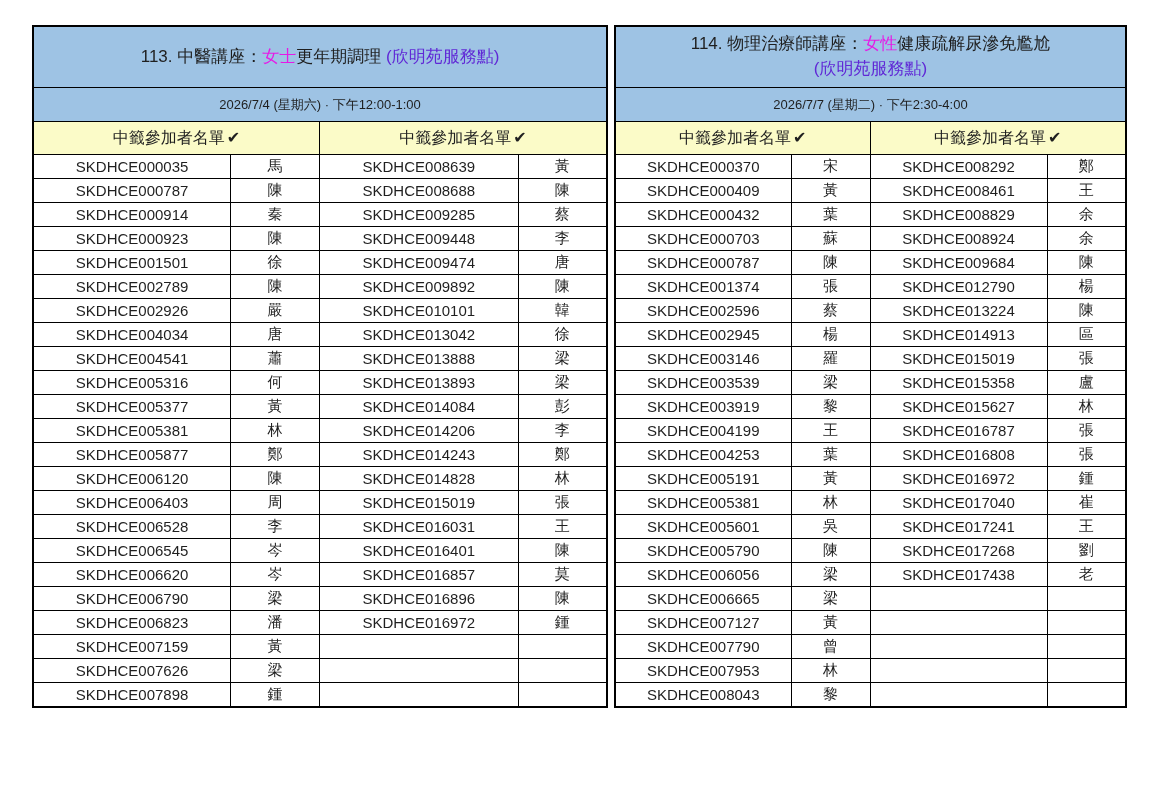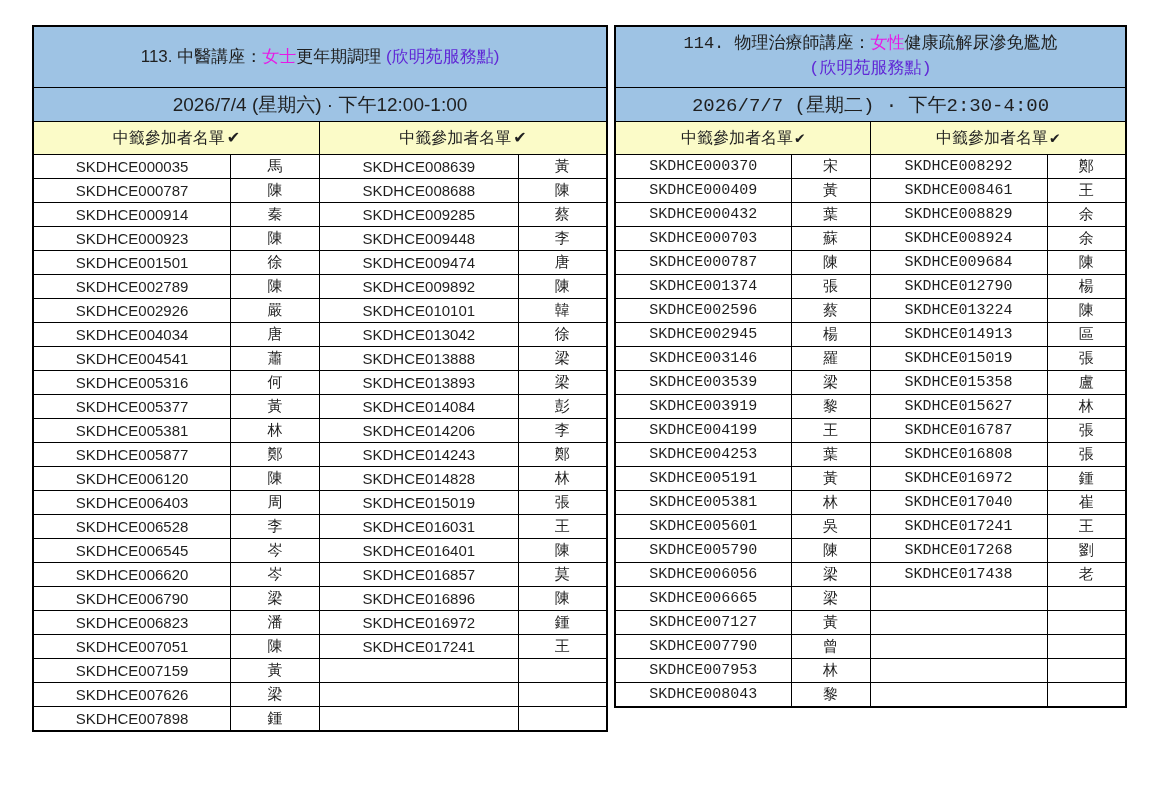--- a/index.html
+++ b/index.html
@@ -3,37 +3,37 @@
 <meta charset="utf-8">
 <style>
   html,body{margin:0;padding:0;}
   body{
     width:1152px;height:787px;background:#ffffff;
     font-family:"Liberation Sans","DejaVu Sans",sans-serif;
     color:#1f1f1f;position:relative;overflow:hidden;
   }
   .lecture-table-wrap{position:absolute;top:25px;}
   #table-wrap-0{left:32px;width:576px;}
-  #table-wrap-1{left:614px;width:511px;font-family:Liberation Mono, monospace;}
+  #table-wrap-1{left:614px;width:511px;}
   table.lecture{
     border-collapse:collapse;width:100%;
     border:2px solid #000;table-layout:fixed;
   }
   table.lecture td,table.lecture th{
     border:1px solid #000;padding:0;vertical-align:middle;
     overflow:hidden;white-space:nowrap;
   }
   .title-cell{
     background:var(--header-bg,#9ec3e4);
     height:60px;text-align:center;font-size:17px;line-height:1.45;
     white-space:normal;
   }
   .date-cell{
     background:var(--header-bg,#9ec3e4);
-    height:33px;text-align:center;font-size:19px;margin-top:40px;
+    height:33px;text-align:center;font-size:13px;margin-top:40px;
   }
   .col-header{
     background:var(--subheader-bg,#fbfbc8);
     height:32px;font-size:16px;font-weight:400;
   }
   .check{font-weight:bold;margin-left:2px;font-size:16px;}
   tr.data-row{height:24px;}
   td.id-cell{text-align:center;font-size:15px;}
   td.name-cell{text-align:center;font-size:15px;}
   .seg-highlight{color:var(--highlight,#e619e6);}
@@ -179,26 +179,20 @@
           <td class="id-cell">SKDHCE016896</td>
           <td class="name-cell">陳</td>
         </tr>
         <tr class="data-row">
           <td class="id-cell">SKDHCE006823</td>
           <td class="name-cell">潘</td>
           <td class="id-cell">SKDHCE016972</td>
           <td class="name-cell">鍾</td>
         </tr>
         <tr class="data-row">
-          <td class="id-cell">SKDHCE007051</td>
-          <td class="name-cell">陳</td>
-          <td class="id-cell">SKDHCE017241</td>
-          <td class="name-cell">王</td>
-        </tr>
-        <tr class="data-row">
           <td class="id-cell">SKDHCE007159</td>
           <td class="name-cell">黃</td>
           <td class="id-cell"></td>
           <td class="name-cell"></td>
         </tr>
         <tr class="data-row">
           <td class="id-cell">SKDHCE007626</td>
           <td class="name-cell">梁</td>
           <td class="id-cell"></td>
           <td class="name-cell"></td>

